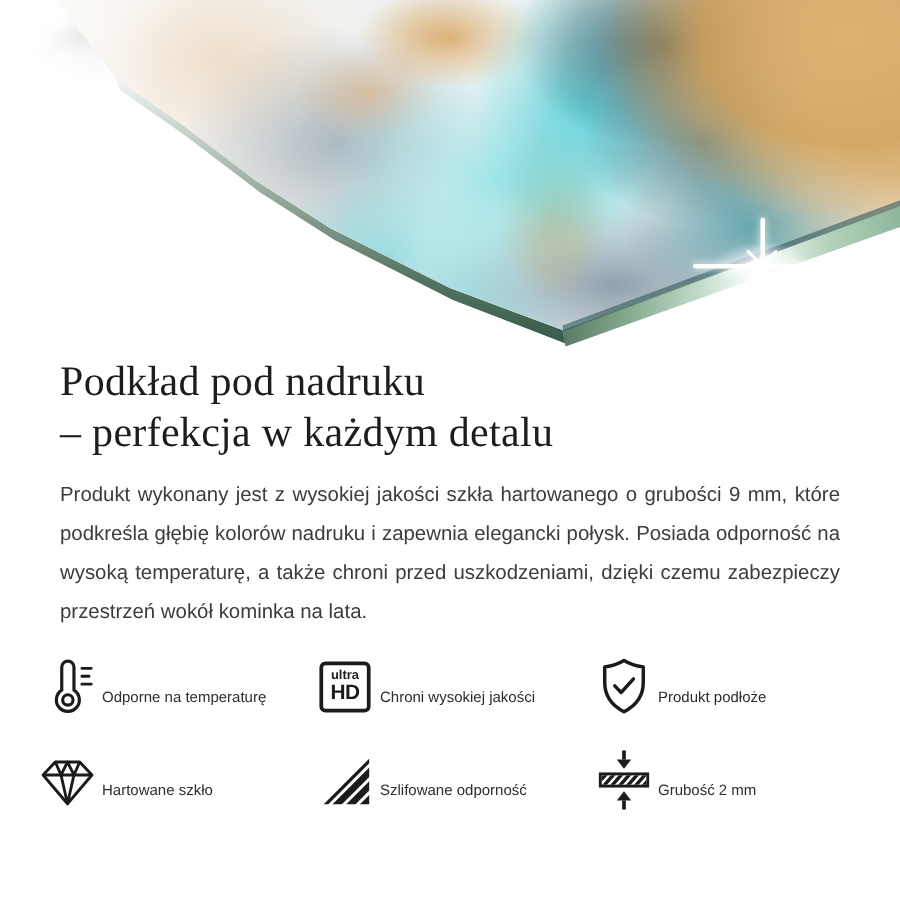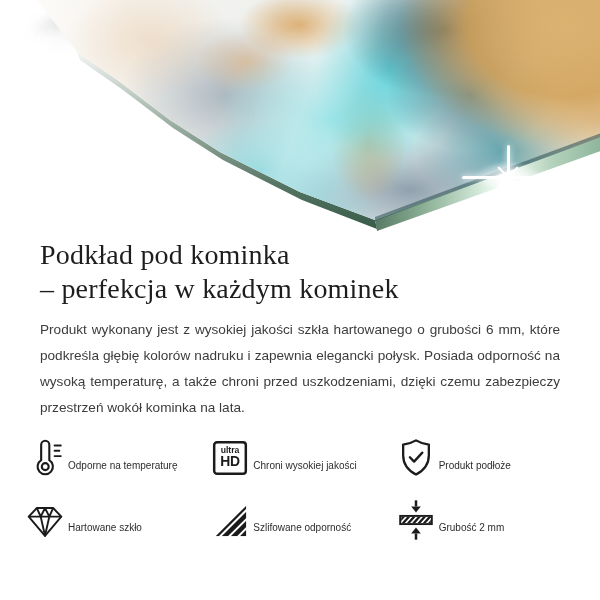--- a/index.html
+++ b/index.html
@@ -150,25 +150,25 @@
     <div class="sparkle">
       <span class="glow"></span>
       <span class="ray ray-h"></span>
       <span class="ray ray-v"></span>
       <span class="ray ray-d1"></span>
       <span class="ray ray-d2"></span>
     </div>
   </div>
 
   <h1 class="title">
-    <span>Podkład pod kominka</span>
-    <span>– perfekcja w każdym kominek</span>
+    <span>Podkład pod nadruku</span>
+    <span>– perfekcja w każdym detalu</span>
   </h1>
 
-  <p class="description">Produkt wykonany jest z wysokiej jakości szkła hartowanego o grubości 6 mm, które podkreśla głębię kolorów nadruku i zapewnia elegancki połysk. Posiada odporność na wysoką temperaturę, a także chroni przed uszkodzeniami, dzięki czemu zabezpieczy przestrzeń wokół kominka na lata.</p>
+  <p class="description">Produkt wykonany jest z wysokiej jakości szkła hartowanego o grubości 9 mm, które podkreśla głębię kolorów nadruku i zapewnia elegancki połysk. Posiada odporność na wysoką temperaturę, a także chroni przed uszkodzeniami, dzięki czemu zabezpieczy przestrzeń wokół kominka na lata.</p>
 
   <div class="features">
 
     <div class="feature">
       <span class="icon">
         <svg viewBox="0 0 48 48" fill="none" stroke="currentColor" stroke-width="2.2" stroke-linecap="round">
           <path d="M20 26.2 A8 8 0 1 0 28.5 26.2 L28.5 10.25 A4.25 4.25 0 0 0 20 10.25 Z"></path>
           <circle cx="24.25" cy="33" r="3.6"></circle>
           <path d="M34 11 H40.5 M34 16.5 H39 M34 22 H40.5" stroke-width="2"></path>
         </svg>

